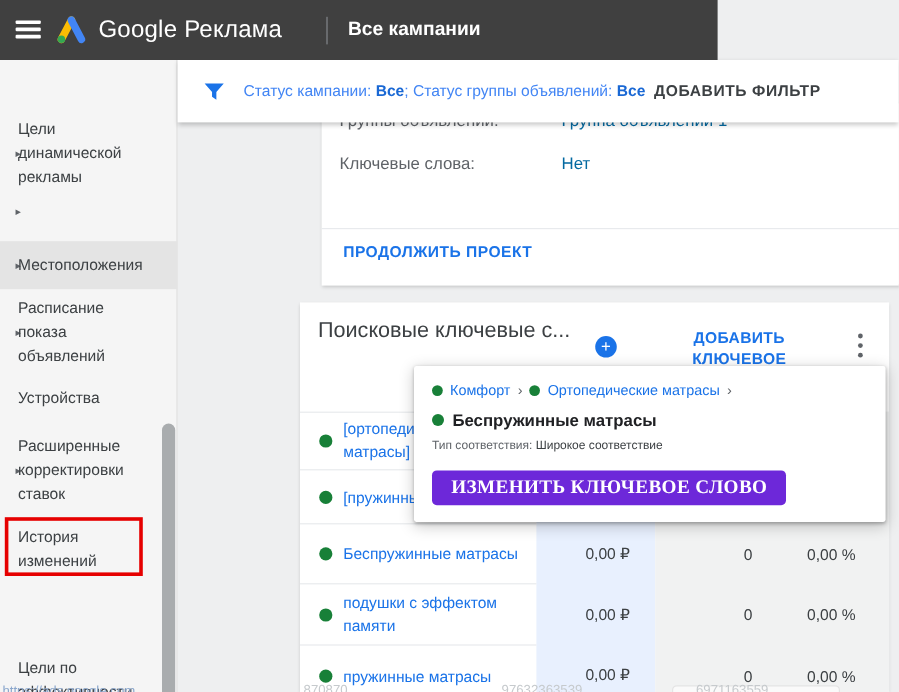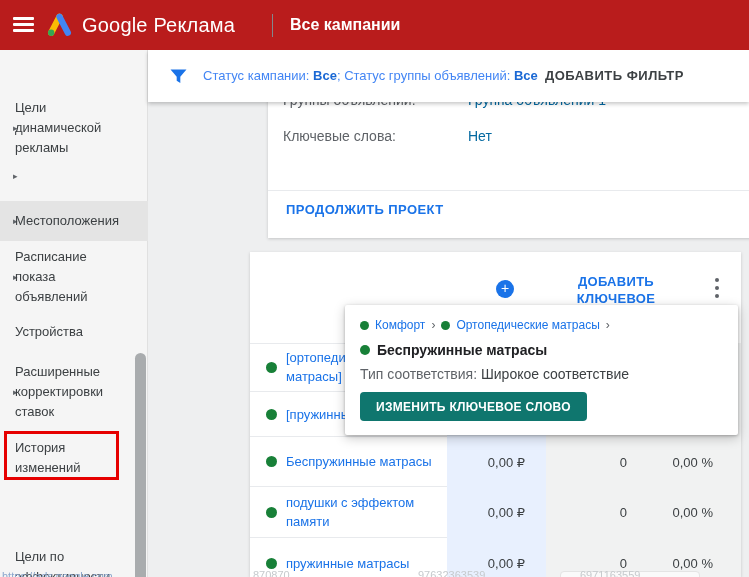--- a/index.html
+++ b/index.html
@@ -1,21 +1,21 @@
 <!DOCTYPE html>
 <html><head>
 <meta charset="utf-8">
 <style>
   * { margin:0; padding:0; box-sizing:border-box; }
   html,body { width:749px; height:577px; }
   body { font-family:"Liberation Sans","DejaVu Sans",sans-serif; background:#ececec; }
   #page { position:relative; width:749px; height:577px; overflow:hidden; background:#eeeff0; }
 
   
-  .app-header { position:absolute; left:0; top:0; width:749px; height:50px; background:#b91c1c; z-index:40; }
+  .app-header { position:absolute; left:0; top:0; width:598px; height:50px; background:#404040; z-index:40; }
   .hamburger { position:absolute; left:13px; top:17px; width:21px; height:16px; cursor:pointer; }
   .hamburger span { display:block; height:2.5px; background:#fff; border-radius:1px; margin-bottom:3.6px; }
   .logo-badge { position:absolute; left:46px; top:13px; }
   .app-name { position:absolute; left:82px; top:0; height:50px; line-height:50px; color:#fff; font-size:20px; letter-spacing:.2px; }
   .header-divider { position:absolute; left:272px; top:14px; width:1px; height:23px; background:#83878c; }
   .section-title { position:absolute; left:290px; top:0; height:50px; line-height:50px; color:#fff; font-size:16px; font-weight:bold; }
 
   
   .sidebar { position:absolute; left:0; top:50px; width:148px; height:527px; background:#f5f5f5; border-right:1px solid #e0e0e0; }
   .nav-item { position:absolute; left:0; width:148px; display:flex; align-items:center; color:#3c4043; font-size:13px; cursor:pointer; }
@@ -65,23 +65,23 @@
 
   
   .kw-tooltip { position:absolute; left:345px; top:305px; width:393px; height:130px; background:#fff; border-radius:2px; box-shadow:0 1px 3px rgba(0,0,0,.25), 0 3px 12px rgba(0,0,0,.22); z-index:30; }
   .crumb-line { position:absolute; left:15px; top:13px; display:flex; align-items:center; font-size:12px; }
   .crumb-line .mini-dot { width:9px; height:9px; border-radius:50%; background:#188038; margin-right:6px; flex:0 0 9px; }
   .crumb-link { color:#1a73e8; cursor:pointer; }
   .crumb-sep { color:#5f6368; margin:0 6px; }
   .kw-bold-line { position:absolute; left:15px; top:37px; display:flex; align-items:center; }
   .kw-bold-line .mini-dot2 { width:10px; height:10px; border-radius:50%; background:#188038; margin-right:7px; }
   .kw-bold-line b { font-size:14px; color:#202124; }
-  .match-line { position:absolute; left:15px; top:61px; font-size:14px; color:#5f6368; }
+  .match-line { position:absolute; left:15px; top:61px; font-size:10px; color:#5f6368; }
   .match-line span.v { color:#3c4043; }
-  .edit-kw-btn { position:absolute; left:15px; top:87px; height:29px; padding:0 16px; background:#0f766e; border:none; border-radius:4px; color:#fff; font-family:Liberation Sans, sans-serif; font-size:12px; font-weight:bold; letter-spacing:.3px; cursor:pointer; }
+  .edit-kw-btn { position:absolute; left:15px; top:87px; height:29px; padding:0 16px; background:#6d28d9; border:none; border-radius:4px; color:#fff; font-family:Liberation Serif, serif; font-size:16px; font-weight:bold; letter-spacing:.3px; cursor:pointer; }
 
   
   .frag { position:absolute; top:569px; font-size:11px; color:#c6cacd; z-index:5; white-space:nowrap; }
   .frag-url { left:2px; top:570px; color:#8aa6cc; }
   .frag-box { position:absolute; left:560px; top:571px; width:140px; height:10px; background:#fafafa; border:1px solid #e4e4e4; border-radius:4px; z-index:5; }
 </style>
 </head>
 <body>
 
 <div id="page">
@@ -134,20 +134,21 @@
 
   <div class="filter-bar">
     <svg class="funnel" width="17" height="16" viewBox="0 0 16 15">
       <path d="M0.5 0.5 L15.5 0.5 L9.7 7.2 L9.7 13.2 L6.3 11 L6.3 7.2 Z" fill="#1a73e8"></path>
     </svg>
     <span class="filter-text"><span>Статус кампании: </span><b>Все</b><span>; Статус группы объявлений: </span><b>Все</b></span>
     <span class="add-filter">ДОБАВИТЬ ФИЛЬТР</span>
   </div>
 
   <div class="card card-keywords">
+    <div class="kw-title">Поисковые ключевые с...</div>
     <div class="plus-btn">+</div>
     <div class="add-kw-label">
       <div>ДОБАВИТЬ КЛЮЧЕВОЕ</div>
       <div>СЛОВО</div>
     </div>
     <div class="dots-menu">
         <i></i>
         <i></i>
         <i></i>
       </div>

